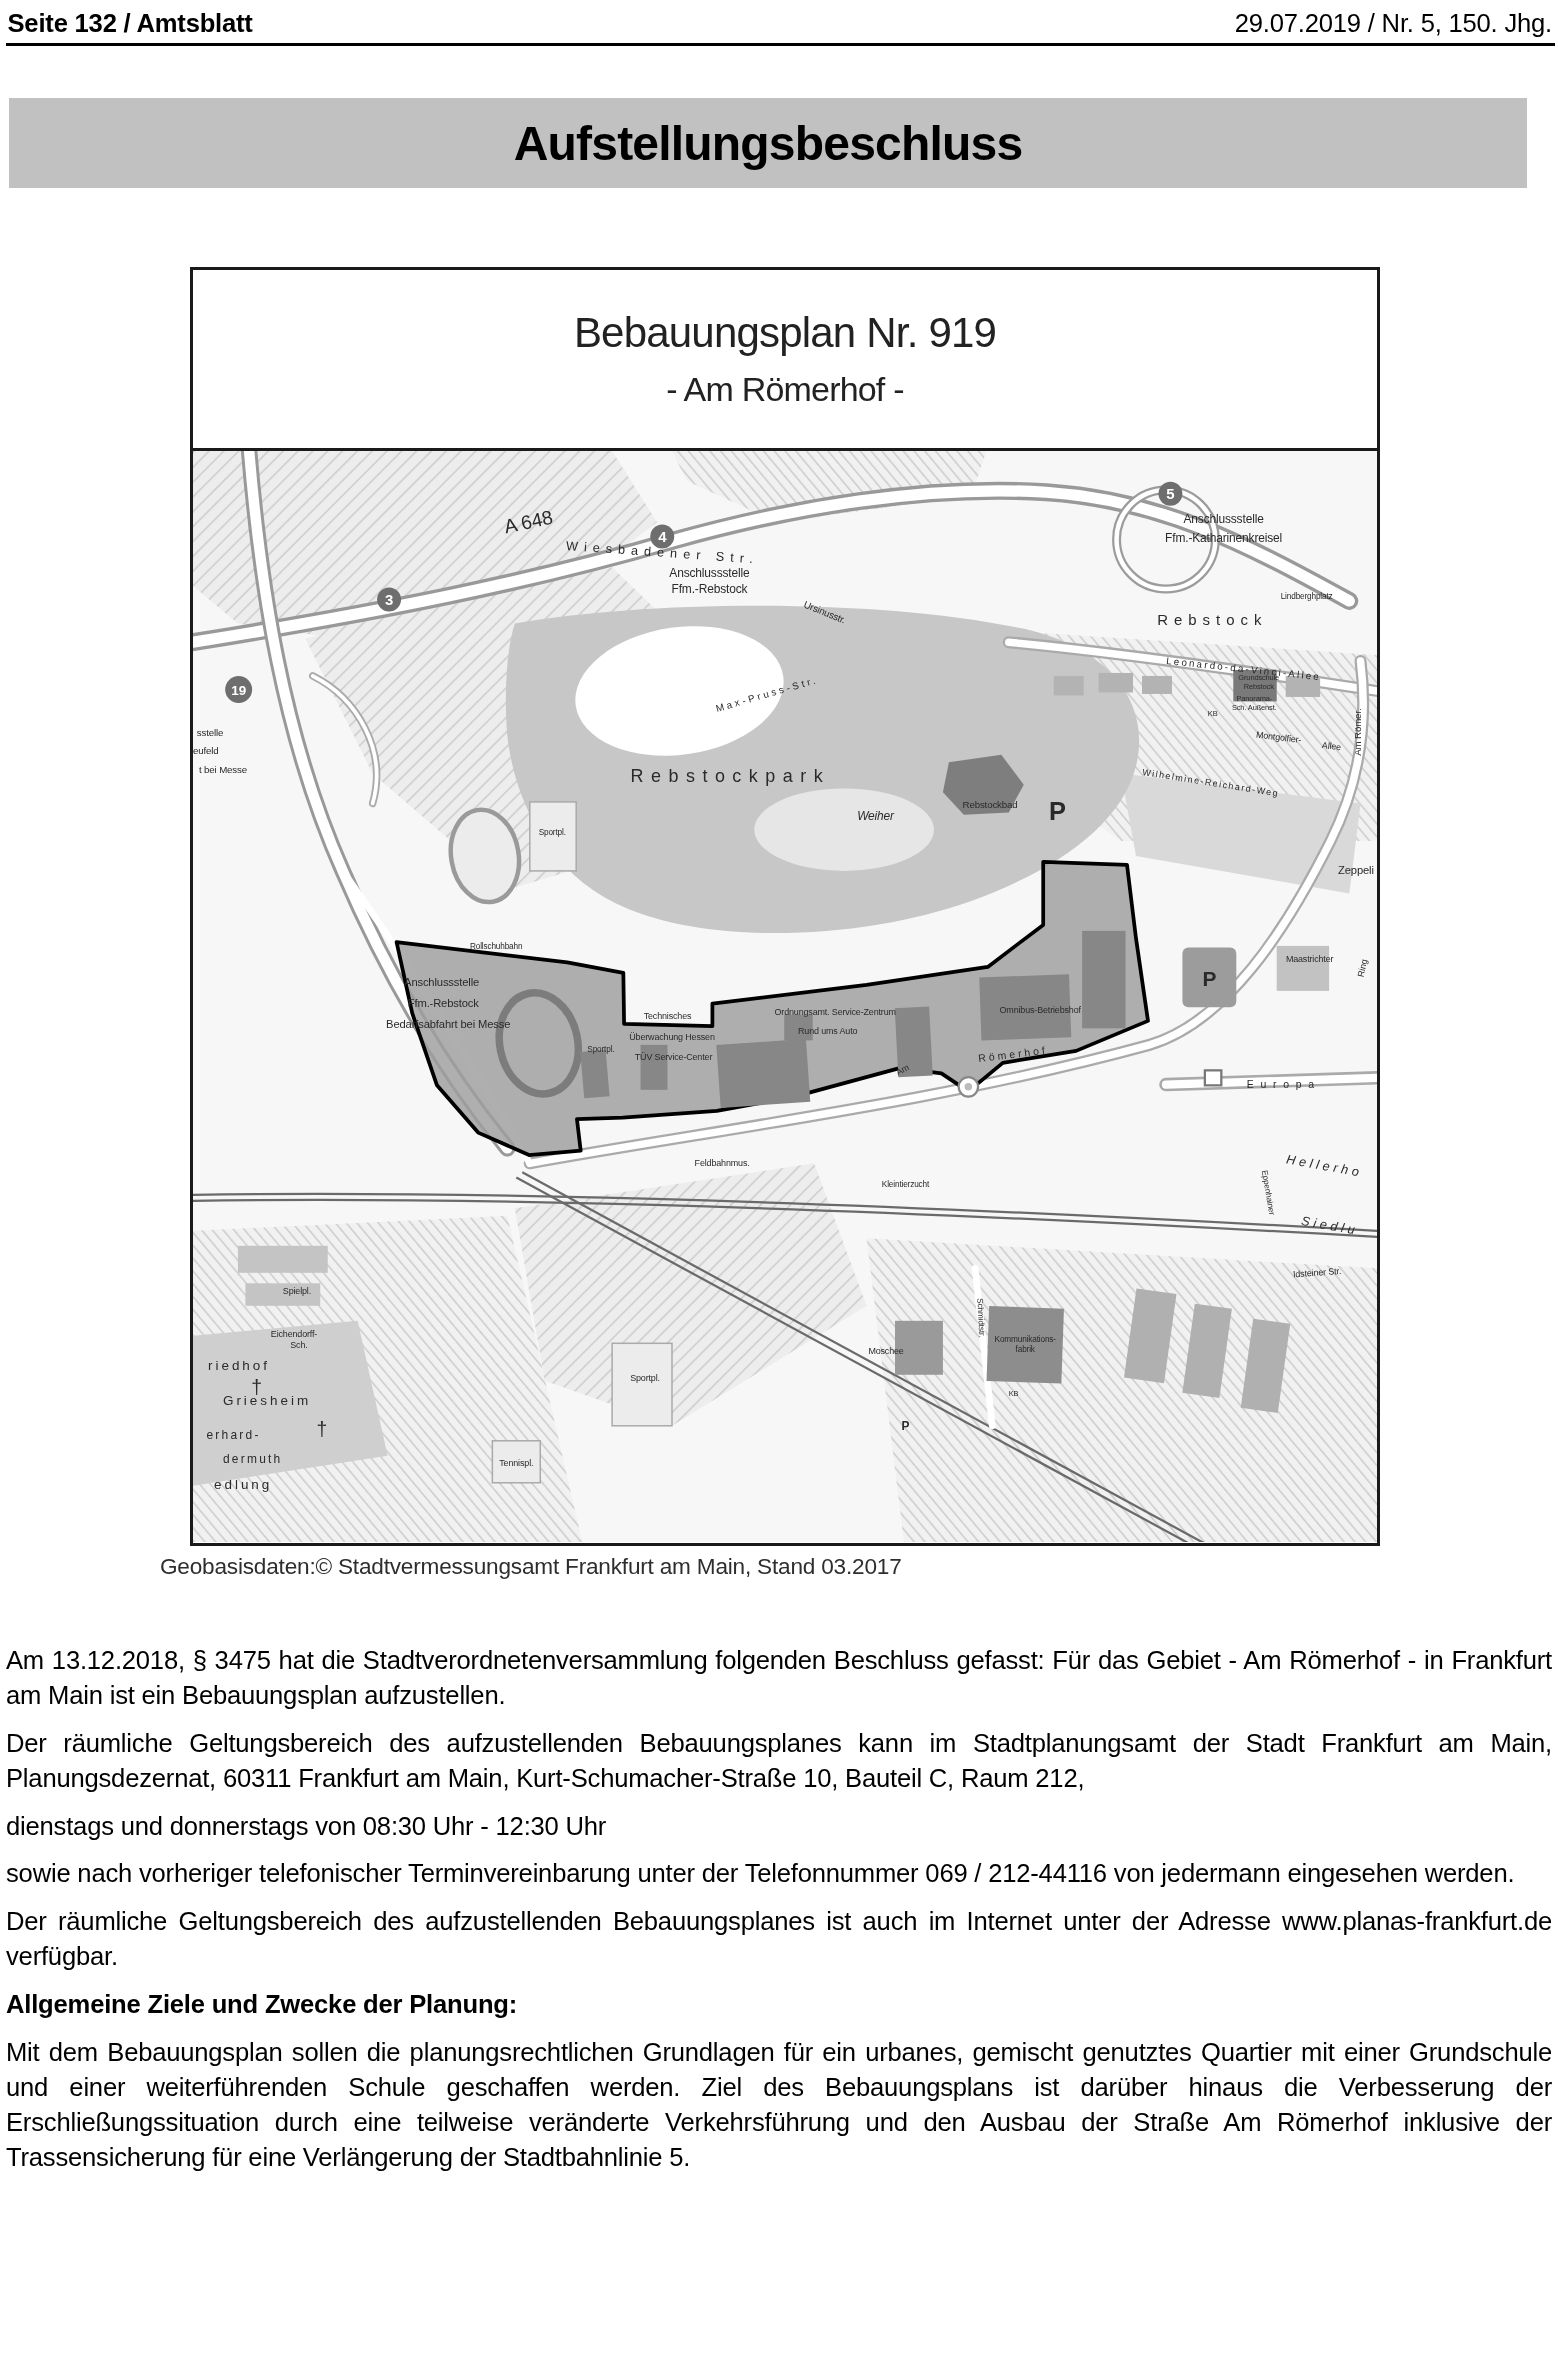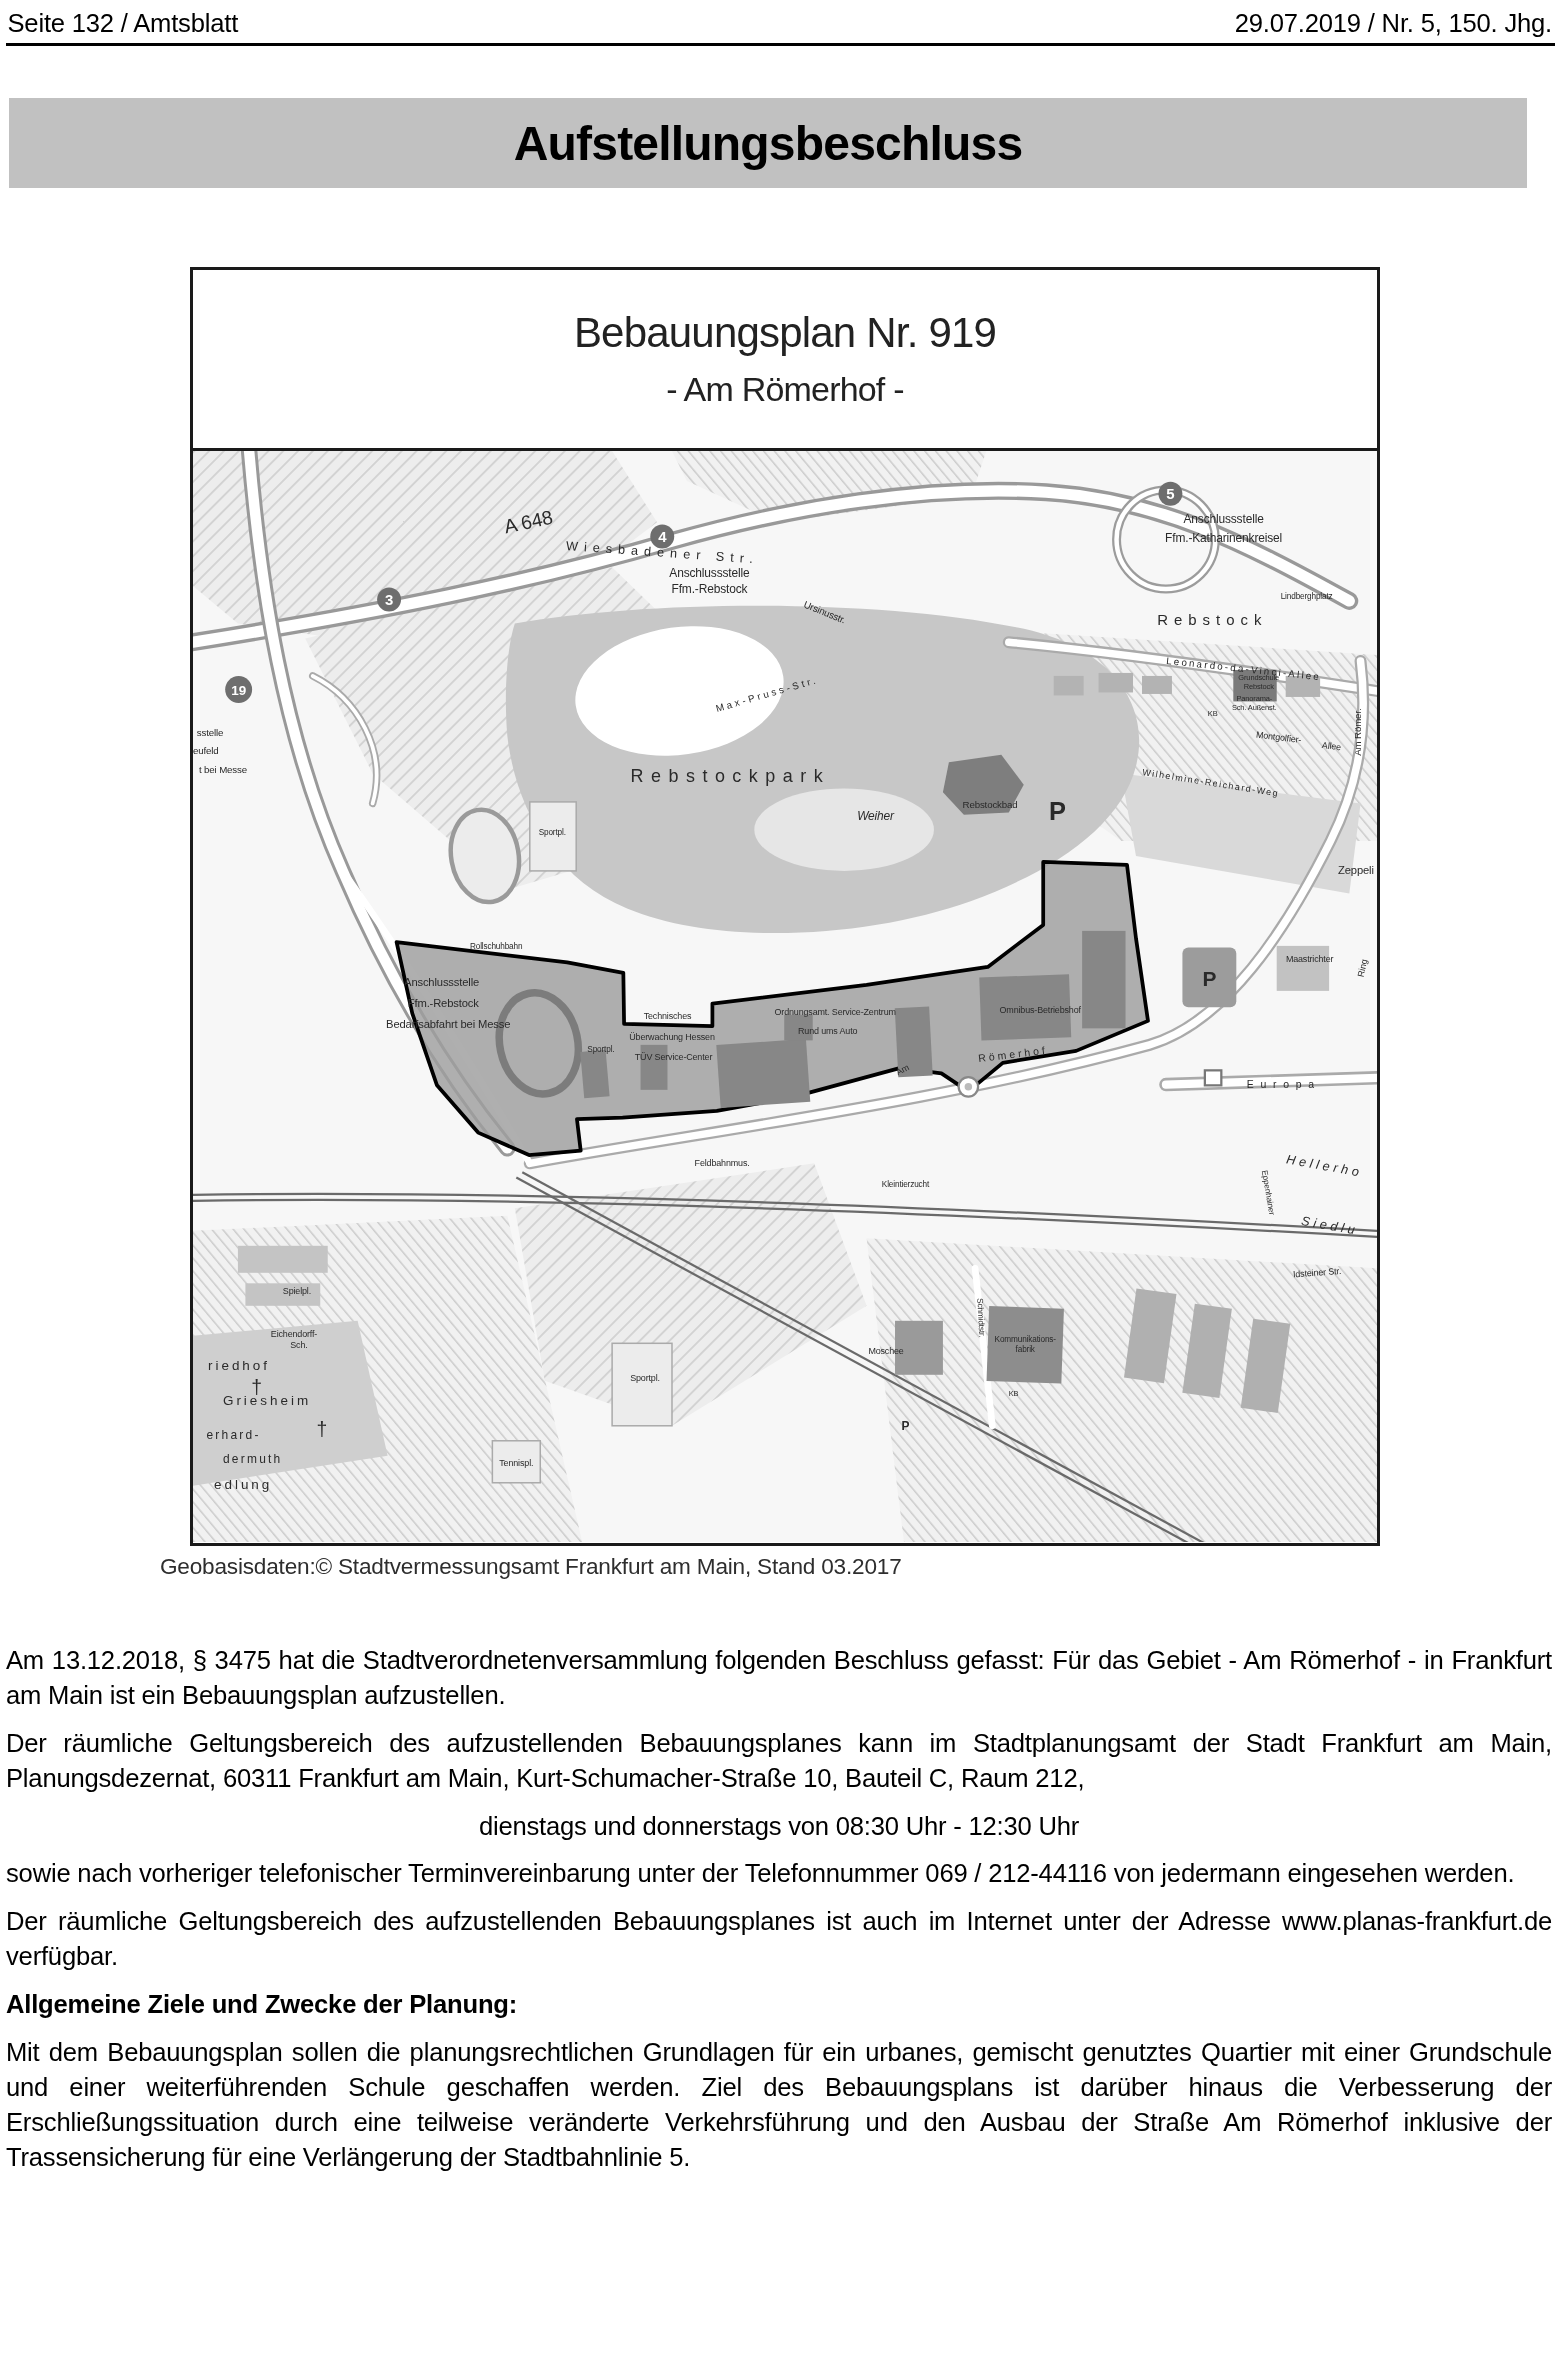--- a/index.html
+++ b/index.html
@@ -1,38 +1,38 @@
 <!DOCTYPE html>
 <html style="font-size:12px"><head>
 <meta charset="utf-8">
 <style>
   html,body{margin:0;padding:0;background:#ffffff;}
   .page{position:relative;width:1558px;height:2377px;background:#fff;overflow:hidden;
         font-family:"Liberation Sans","DejaVu Sans",sans-serif;color:#000;letter-spacing:-0.2px;}
   
-  .hdr-left{position:absolute;left:7.5px;top:9px;font-size:25.6px;}
+  .hdr-left{position:absolute;left:7.5px;top:9px;font-size:25.6px;font-weight:bold;}
   .hdr-right{position:absolute;right:6px;top:9px;font-size:25.6px;}
   .hdr-rule{position:absolute;left:6px;right:3px;top:43px;height:3px;background:#000;}
   
   .banner{position:absolute;left:9px;top:98px;width:1518px;height:90px;background:#c1c1c1;
           display:flex;align-items:center;justify-content:center;}
   .banner-title{font-size:48px;font-weight:bold;letter-spacing:-0.8px;}
   
   .figure{position:absolute;left:172px;top:267px;width:1190px;height:1279px;border:3px solid #1a1a1a;
           box-sizing:border-box;background:#fff;margin-left:18px;}
   .fig-titlebox{height:178px;border-bottom:3px solid #1a1a1a;display:flex;flex-direction:column;
           align-items:center;justify-content:center;gap:13.5px;background:#fff;}
   .fig-title1{font-size:42px;letter-spacing:-0.8px;color:#222;}
   .fig-title2{font-size:34px;letter-spacing:-0.8px;color:#222;}
   .fig-map{width:100%;height:1091px;}
   .caption{position:absolute;left:160px;top:1554px;font-size:22.6px;color:#2e2e2e;}
   
   .bodytext{position:absolute;left:6px;right:6px;top:1643px;font-size:25.6px;line-height:35px;}
   .bodytext p{margin:0 0 12.8px 0;text-align:justify;}
-  .bodytext p.nojust{text-align:center;}
+  .bodytext p.nojust{text-align:left;}
   .bodytext h3{margin:0 0 12.8px 0;font-size:25.6px;line-height:35px;font-weight:bold;text-align:left;}
   .signature{margin-top:19.6px;text-align:right;padding-right:35px;font-weight:bold;}
   .signature div{line-height:35px;}
   
   .ml{font-family:"Liberation Sans","DejaVu Sans",sans-serif;fill:#2a2a2a;}
   .it{font-style:italic;}
   .bd{font-weight:bold;}
 </style>
 </head>
 <body>

